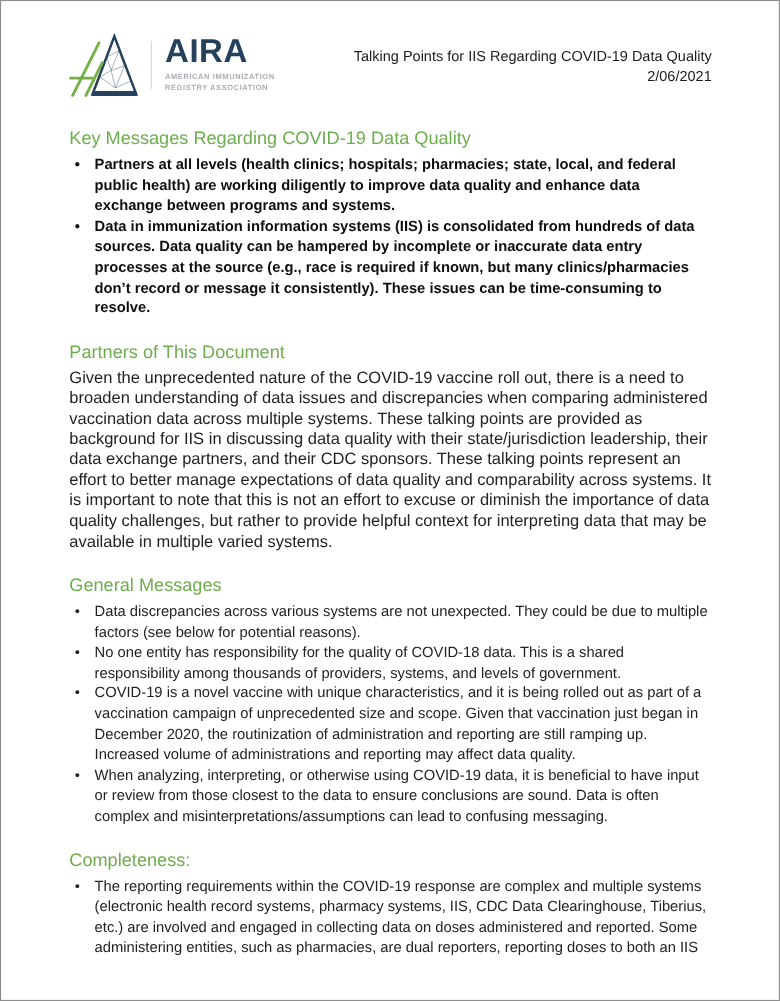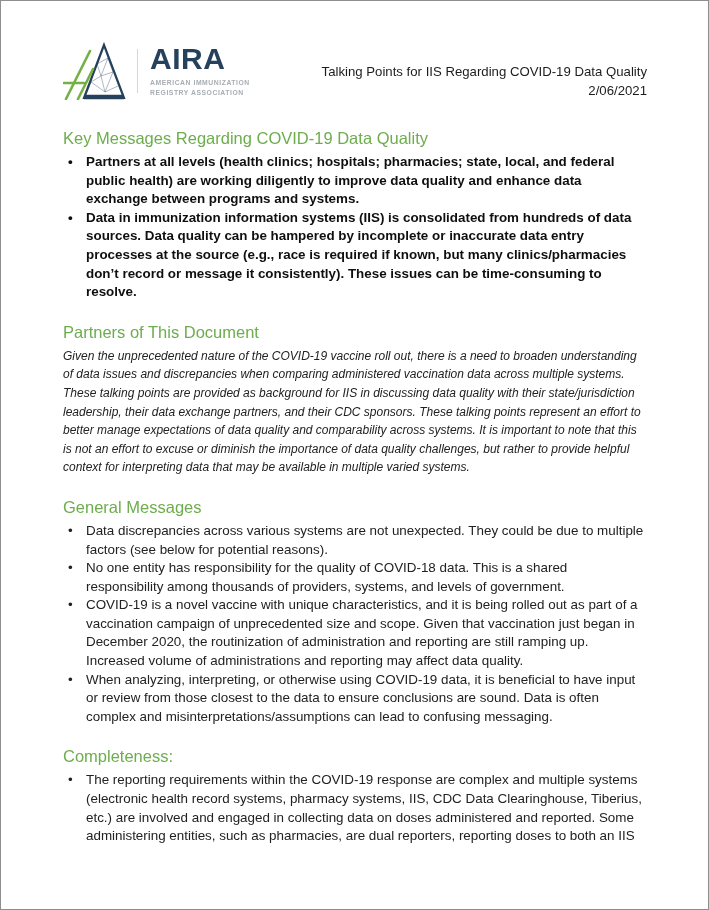--- a/index.html
+++ b/index.html
@@ -9,21 +9,21 @@
     box-sizing:border-box;
     background:#ffffff;
     border:1px solid #8e8e8e;
     font-family:"Liberation Sans", sans-serif;
     color:#222222;
     overflow:hidden;
   }
   .inner { padding:29px 61px 0 62px; }
 
   
-  .header { display:flex; justify-content:space-between; align-items:flex-end;margin-top:12px; }
+  .header { display:flex; justify-content:space-between; align-items:flex-start; }
   .logo { display:flex; align-items:center; }
   .logo svg { width:64px; height:58px; display:block; }
   .logo-divider { width:1px; height:44px; background:#d4d7da; margin:0 12px 0 10px; }
   .brand-name {
     font-size:30px; font-weight:bold; color:#25415c;
     letter-spacing:0.5px; line-height:1;
   }
   .brand-tagline {
     margin-top:4px; font-size:6.8px; letter-spacing:0.55px;
     color:#a8adb3; line-height:1.5; font-weight:bold;
@@ -34,21 +34,21 @@
   }
 
   
   .section { margin-top:19px; }
   .section.first { margin-top:27px; }
   .section-heading {
     margin:0 0 4px 0;
     font-size:16.5px; font-weight:400;
     color:#6dad4d; line-height:22px;
   }
-  .body-par { margin:0; font-size:12px; line-height:18.6px; color:#222;font-style:italic; }
+  .body-par { margin:0; font-size:15px; line-height:18.6px; color:#222; }
 
   ul.bullets { margin:0; padding:0; list-style:none; }
   ul.bullets li {
     position:relative; padding-left:23px;
     font-size:13.4px; line-height:18.6px; color:#222;
   }
   ul.bullets li::before {
     content:"\2022";
     position:absolute; left:5px; top:0;
     font-size:13.4px;

